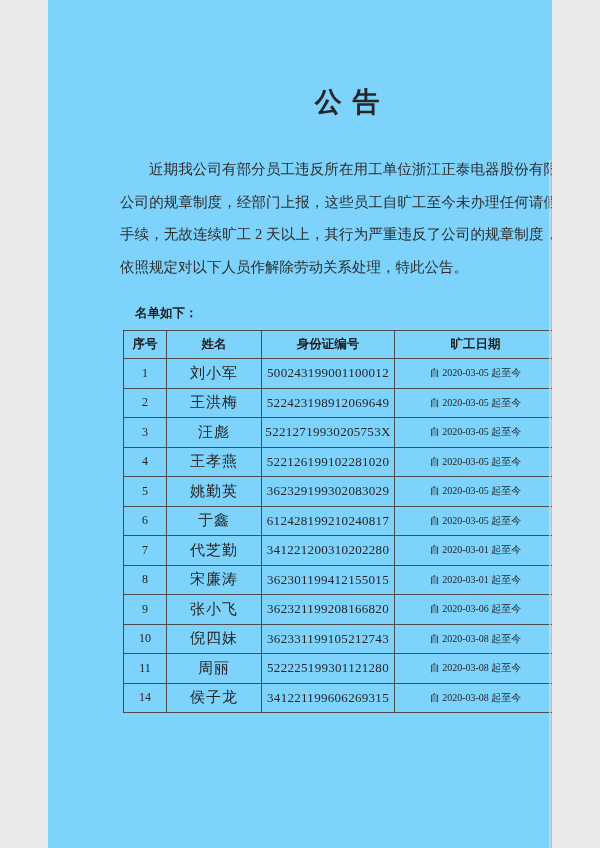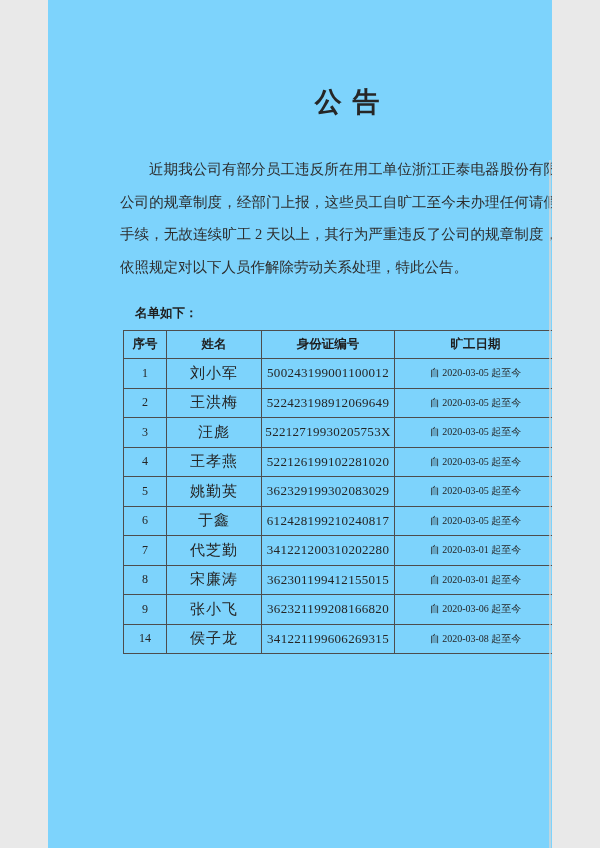--- a/index.html
+++ b/index.html
@@ -139,20 +139,32 @@
           <td class="c-idx">8</td>
           <td class="c-name">宋廉涛</td>
           <td class="c-id">362301199412155015</td>
           <td class="c-date">自 2020-03-01 起至今</td>
         </tr>
         <tr>
           <td class="c-idx">9</td>
           <td class="c-name">张小飞</td>
           <td class="c-id">362321199208166820</td>
           <td class="c-date">自 2020-03-06 起至今</td>
+        </tr>
+        <tr>
+          <td class="c-idx">10</td>
+          <td class="c-name">倪四妹</td>
+          <td class="c-id">362331199105212743</td>
+          <td class="c-date">自 2020-03-08 起至今</td>
+        </tr>
+        <tr>
+          <td class="c-idx">11</td>
+          <td class="c-name">周丽</td>
+          <td class="c-id">522225199301121280</td>
+          <td class="c-date">自 2020-03-08 起至今</td>
         </tr>
         <tr>
           <td class="c-idx">14</td>
           <td class="c-name">侯子龙</td>
           <td class="c-id">341221199606269315</td>
           <td class="c-date">自 2020-03-08 起至今</td>
         </tr>
       </tbody>
   </table>
 

